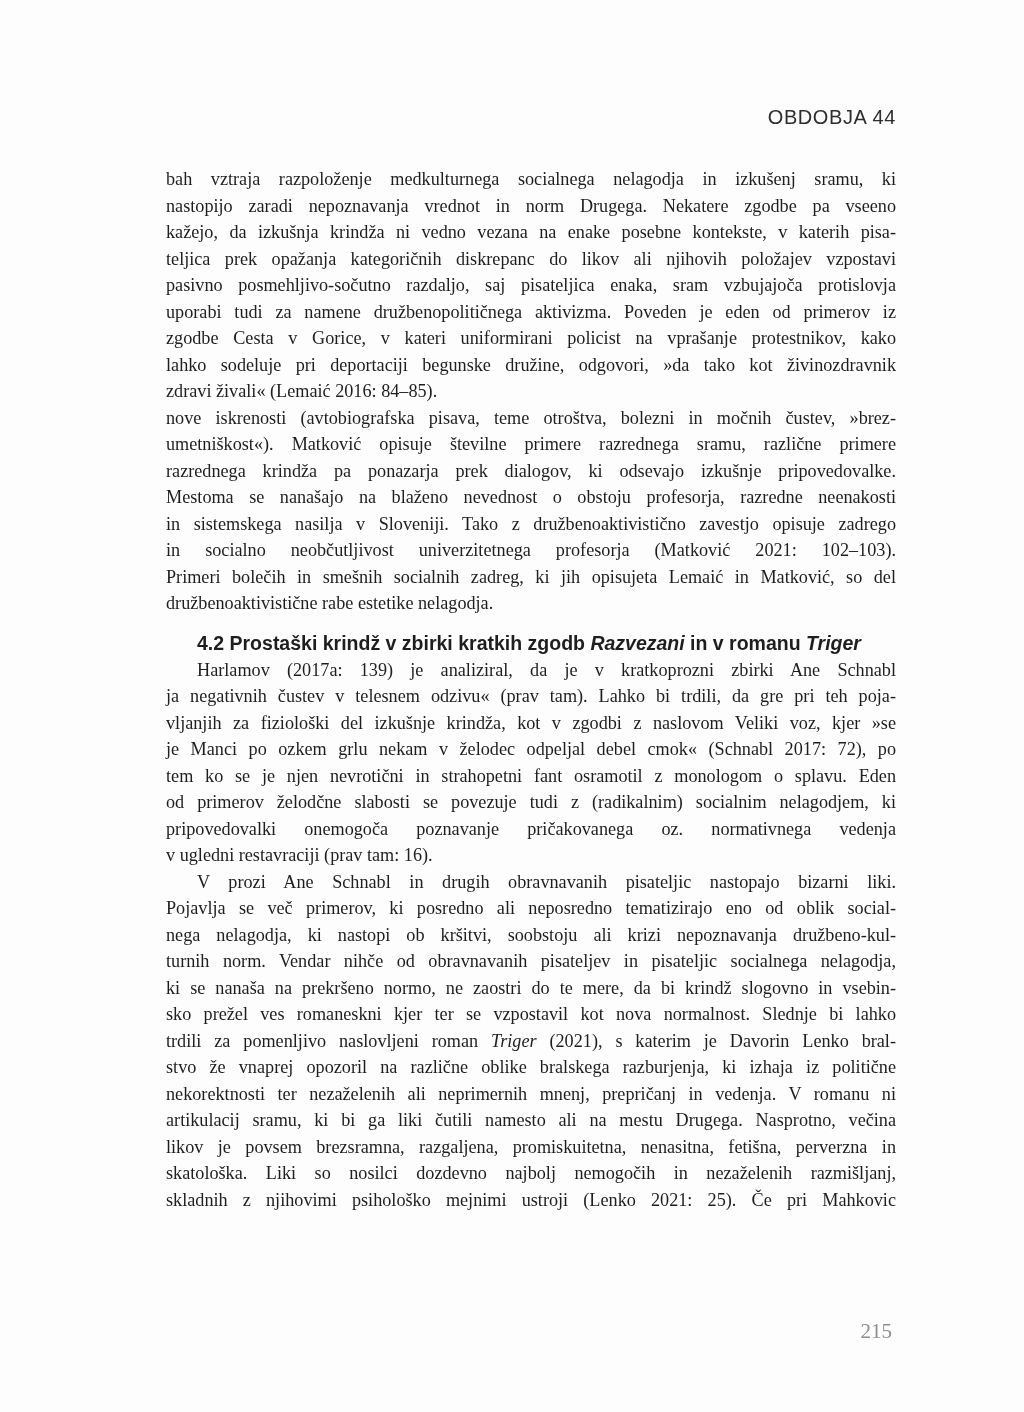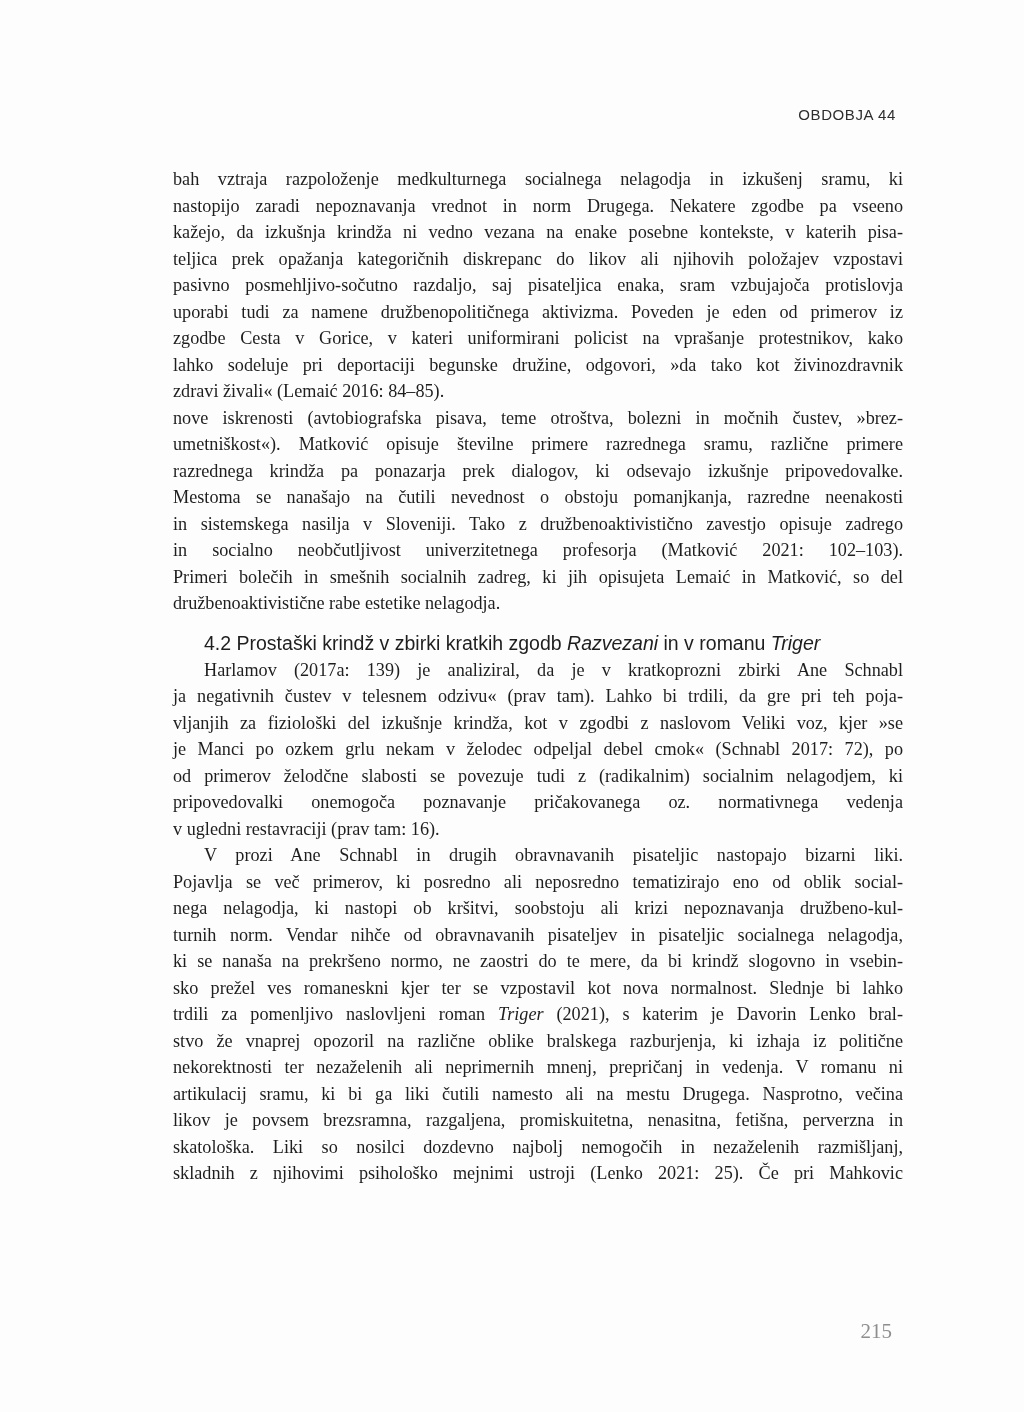--- a/index.html
+++ b/index.html
@@ -17,45 +17,45 @@
     background: var(--bg-color);
     color: var(--text-color);
     font-family: "Liberation Serif", serif;
     overflow: hidden;
   }
   .running-head {
     position: absolute;
     top: 106px;
     right: 128px;
     font-family: "Liberation Sans", sans-serif;
-    font-size: 15px;
+    font-size: 20px;
     letter-spacing: 0.6px;
     color: var(--head-color);
   }
   .text-block {
     position: absolute;
     top: 166px;
-    left: 173px;
+    left: 166px;
     width: 730px;
   }
   .paragraph { margin: 0; }
   .line {
     font-size: 18.2px;
     line-height: 26.5px;
     text-align: justify;
     text-align-last: justify;
     white-space: normal;
   }
   .line.last { text-align-last: left; }
   .line.indent { text-indent: 31px; }
   .i { font-style: italic; }
   .paragraph.heading { margin-top: 13px; }
   .paragraph.heading .line {
     font-family: "Liberation Sans", sans-serif;
-    font-weight: normal;
+    font-weight: bold;
     font-size: 19.5px;
     line-height: 27px;
     text-align: left;
     text-align-last: left;
   }
   .page-number {
     position: absolute;
     top: 1319px;
     right: 132px;
     font-family: Liberation Serif, serif;
@@ -78,34 +78,35 @@
         <div class="line"><span>pasivno posmehljivo-sočutno razdaljo, saj pisateljica enaka, sram vzbujajoča protislovja</span></div>
         <div class="line"><span>uporabi tudi za namene družbenopolitičnega aktivizma. Poveden je eden od primerov iz</span></div>
         <div class="line"><span>zgodbe Cesta v Gorice, v kateri uniformirani policist na vprašanje protestnikov, kako</span></div>
         <div class="line"><span>lahko sodeluje pri deportaciji begunske družine, odgovori, »da tako kot živinozdravnik</span></div>
         <div class="line last"><span>zdravi živali« (Lemaić 2016: 84–85).</span></div>
       </div>
       <div class="paragraph">
         <div class="line"><span>nove iskrenosti (avtobiografska pisava, teme otroštva, bolezni in močnih čustev, »brez-</span></div>
         <div class="line"><span>umetniškost«). Matković opisuje številne primere razrednega sramu, različne primere</span></div>
         <div class="line"><span>razrednega krindža pa ponazarja prek dialogov, ki odsevajo izkušnje pripovedovalke.</span></div>
-        <div class="line"><span>Mestoma se nanašajo na čutili nevednost o obstoju pomanjkanja, razredne neenakosti</span></div>
+        <div class="line"><span>Mestoma se nanašajo na blaženo nevednost o obstoju profesorja, razredne neenakosti</span></div>
         <div class="line"><span>in sistemskega nasilja v Sloveniji. Tako z družbenoaktivistično zavestjo opisuje zadrego</span></div>
         <div class="line"><span>in socialno neobčutljivost univerzitetnega profesorja (Matković 2021: 102–103).</span></div>
         <div class="line"><span>Primeri bolečih in smešnih socialnih zadreg, ki jih opisujeta Lemaić in Matković, so del</span></div>
         <div class="line last"><span>družbenoaktivistične rabe estetike nelagodja.</span></div>
       </div>
       <div class="paragraph heading">
         <div class="line last indent"><span>4.2 Prostaški krindž v zbirki kratkih zgodb </span><span class="i">Razvezani</span><span> in v romanu </span><span class="i">Triger</span></div>
       </div>
       <div class="paragraph">
         <div class="line indent"><span>Harlamov (2017a: 139) je analiziral, da je v kratkoprozni zbirki Ane Schnabl</span></div>
         <div class="line"><span>ja negativnih čustev v telesnem odzivu« (prav tam). Lahko bi trdili, da gre pri teh poja-</span></div>
         <div class="line"><span>vljanjih za fiziološki del izkušnje krindža, kot v zgodbi z naslovom Veliki voz, kjer »se</span></div>
         <div class="line"><span>je Manci po ozkem grlu nekam v želodec odpeljal debel cmok« (Schnabl 2017: 72), po</span></div>
+        <div class="line"><span>tem ko se je njen nevrotični in strahopetni fant osramotil z monologom o splavu. Eden</span></div>
         <div class="line"><span>od primerov želodčne slabosti se povezuje tudi z (radikalnim) socialnim nelagodjem, ki</span></div>
         <div class="line"><span>pripovedovalki onemogoča poznavanje pričakovanega oz. normativnega vedenja</span></div>
         <div class="line last"><span>v ugledni restavraciji (prav tam: 16).</span></div>
       </div>
       <div class="paragraph">
         <div class="line indent"><span>V prozi Ane Schnabl in drugih obravnavanih pisateljic nastopajo bizarni liki.</span></div>
         <div class="line"><span>Pojavlja se več primerov, ki posredno ali neposredno tematizirajo eno od oblik social-</span></div>
         <div class="line"><span>nega nelagodja, ki nastopi ob kršitvi, soobstoju ali krizi nepoznavanja družbeno-kul-</span></div>
         <div class="line"><span>turnih norm. Vendar nihče od obravnavanih pisateljev in pisateljic socialnega nelagodja,</span></div>
         <div class="line"><span>ki se nanaša na prekršeno normo, ne zaostri do te mere, da bi krindž slogovno in vsebin-</span></div>

